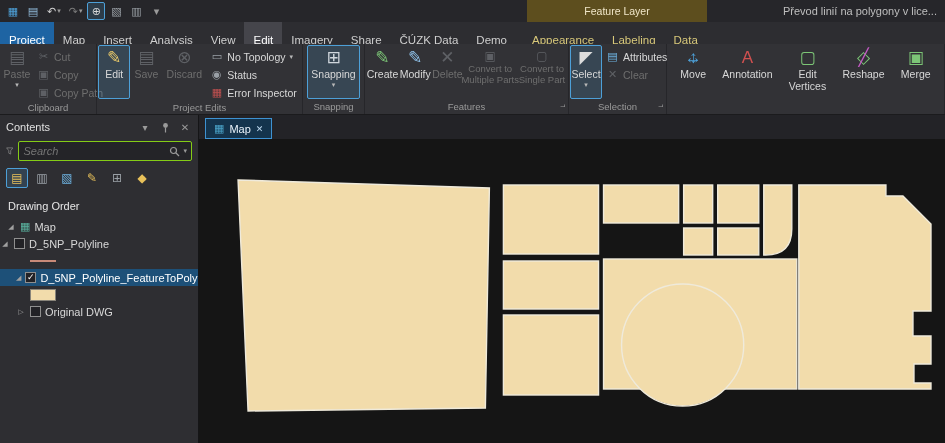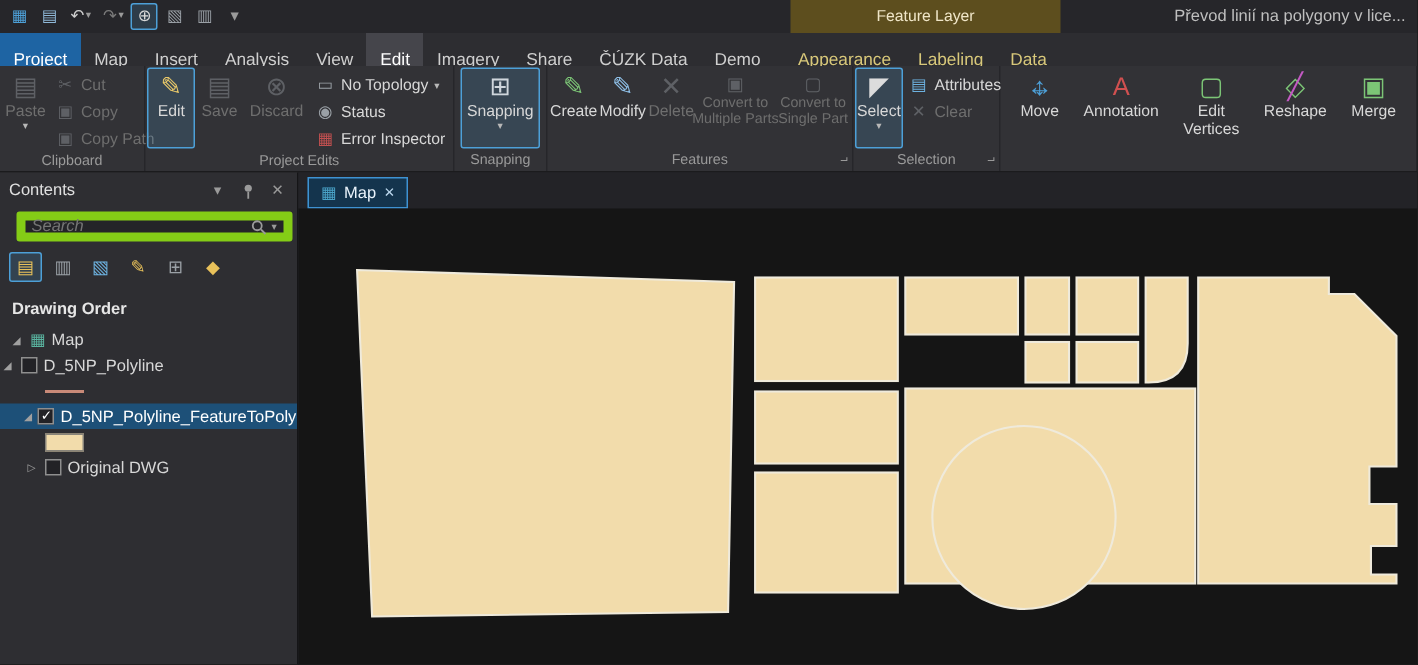--- a/index.html
+++ b/index.html
@@ -48,27 +48,27 @@
 .sbtn .caret{font-size:7px;color:#b8b8b8}
 .sbtn.disabled .lbl{color:#6e6e6e}
 .sbtn.disabled .glyph{opacity:.5}
 
 .content-row{flex:1;display:flex;min-height:0}
 .contents-panel{width:199px;background:#2e2e32;border-right:1px solid #151517;display:flex;flex-direction:column}
 .panel-header{height:24px;display:flex;align-items:center;padding:0 6px;gap:6px}
 .panel-title{font-size:11px;color:#e0e0e0;flex:1}
 .ph-icon{font-size:10px;color:#9a9a9a;width:14px;text-align:center;display:flex;align-items:center;justify-content:center}
 .search-row{display:flex;align-items:center;padding:2px 6px 4px 6px;gap:5px}
-.search-box{flex:1;display:flex;align-items:center;background:#242428;border:6px solid #84cc16;border-radius:2px;height:20px;padding:0 4px;gap:3px}
+.search-box{flex:1;display:flex;align-items:center;background:#242428;border:1px solid #84cc16;border-radius:2px;height:20px;padding:0 4px;gap:3px}
 .search-box input{flex:1;background:transparent;border:none;outline:none;color:#cfcfcf;font-size:11px;font-style:italic;min-width:0;font-family:inherit}
 .search-caret{font-size:7px;color:#9a9a9a}
 .ctoolbar{display:flex;align-items:center;padding:3px 6px;gap:3px}
 .ct-btn{width:22px;height:20px;display:flex;align-items:center;justify-content:center;border:1px solid transparent;border-radius:2px;font-size:12px}
 .ct-btn.active{border-color:#4da0d8;background:rgba(77,160,216,.18)}
-.do-label{font-size:11px;font-weight:bold;color:#e6e6e6;padding:9px 8px 6px 8px}
+.do-label{font-size:11px;font-weight:normal;color:#e6e6e6;padding:9px 8px 6px 8px}
 .tree{flex:1;overflow:hidden}
 .trow{display:flex;align-items:center;height:17px;font-size:11px;color:#d8d8d8;gap:4px;padding-right:4px}
 .trow.sel{background:#1d5078;color:#fff}
 .expander{width:10px;font-size:7px;color:#a0a0a0;text-align:center}
 .cb{width:11px;height:11px;border:1px solid #8f8f8f;background:#222226;font-size:9px;line-height:9px;color:#fff;text-align:center;flex:0 0 11px}
 .layer-glyph{font-size:11px}
 .sym-line{height:2px;width:26px}
 .sym-fill{height:12px;width:26px;border:1px solid #88847a}
 
 .map-area{flex:1;display:flex;flex-direction:column;min-width:0;background:#232327}

